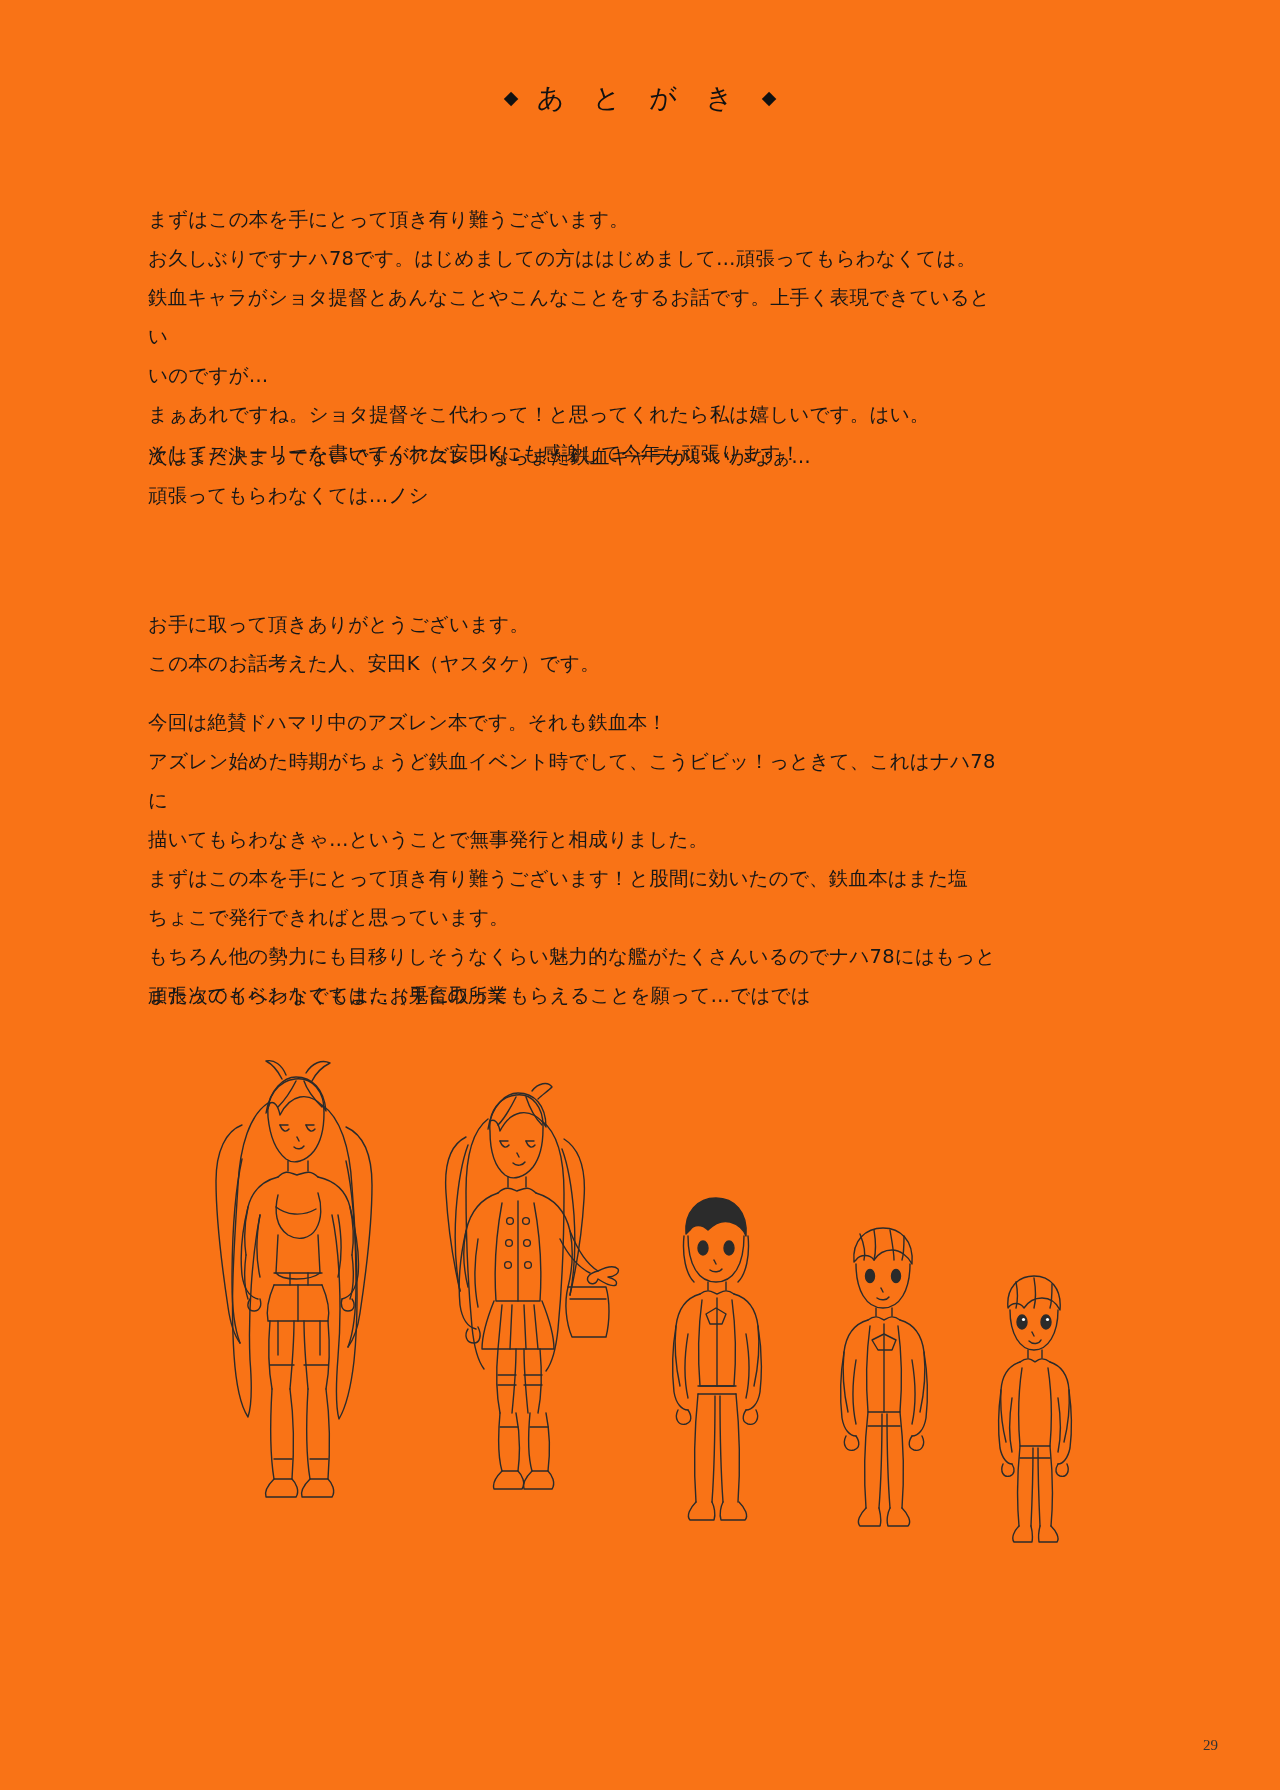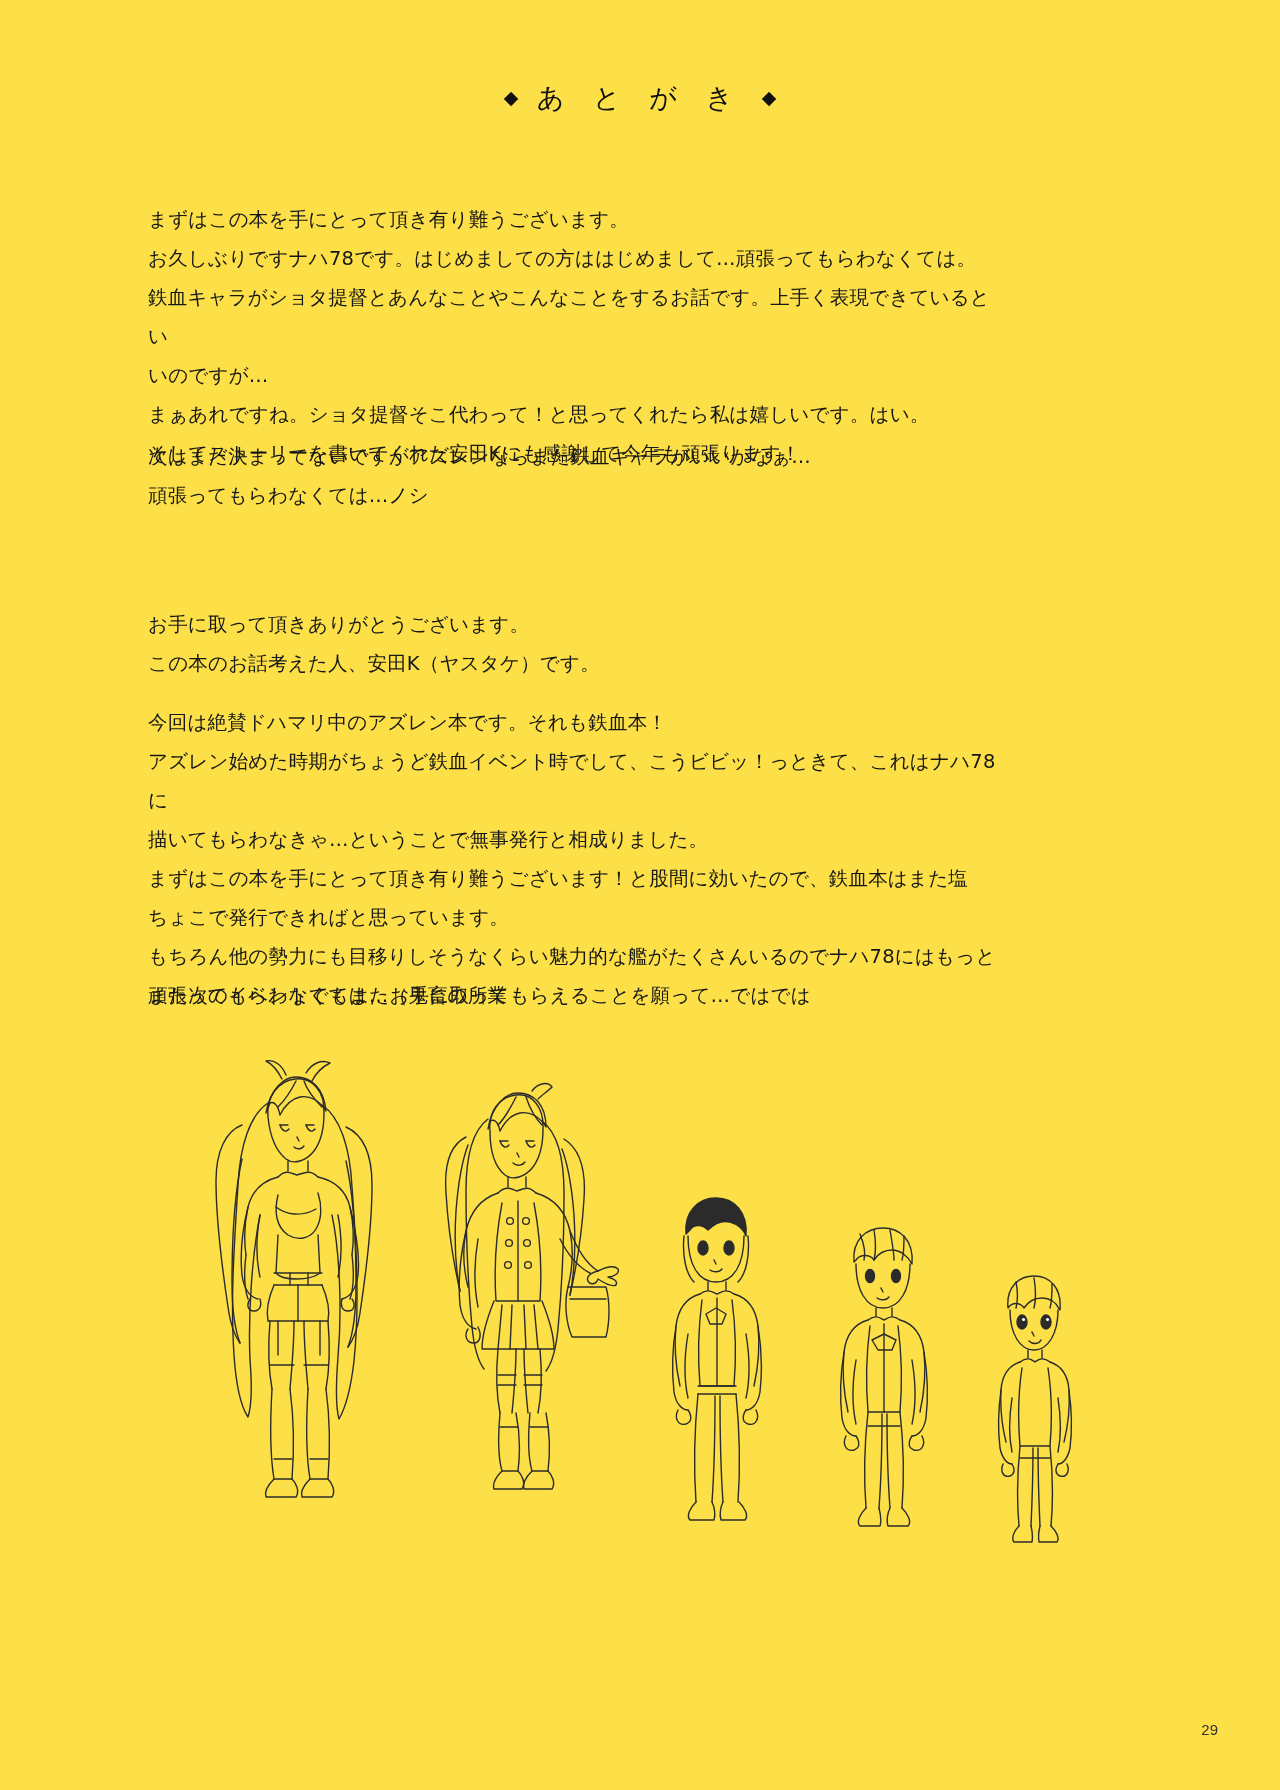--- a/index.html
+++ b/index.html
@@ -11,21 +11,21 @@
     width: 1280px;
     height: 1790px;
     position: relative;
     font-family: "DejaVu Sans", "Liberation Sans", sans-serif;
     color: #1a1a1a;
     overflow: hidden;
   }
   .page {
     position: absolute;
     inset: 0;
-    background: #fde047;
+    background: #f97316;
   }
   .page-title {
     position: absolute;
     top: 80px;
     left: 0;
     width: 1280px;
     text-align: center;
     font-size: 27px;
     letter-spacing: 10px;
     color: #111;
@@ -55,24 +55,24 @@
     left: 130px;
     top: 1045px;
     width: 1020px;
     height: 500px;
   }
   .illustration svg { display: block; }
 
   .page-number {
     position: absolute;
     right: 62px;
-    bottom: 52px;
+    bottom: 36px;
     font-size: 15px;
     color: #333;
-    font-family: Liberation Sans, sans-serif;
+    font-family: Liberation Serif, serif;
     margin-top: 8px;
   }
 </style>
 </head>
 <body>
 
 <div class="page">
 
   <div class="page-title">
     <span class="title-diamond">◆</span>

